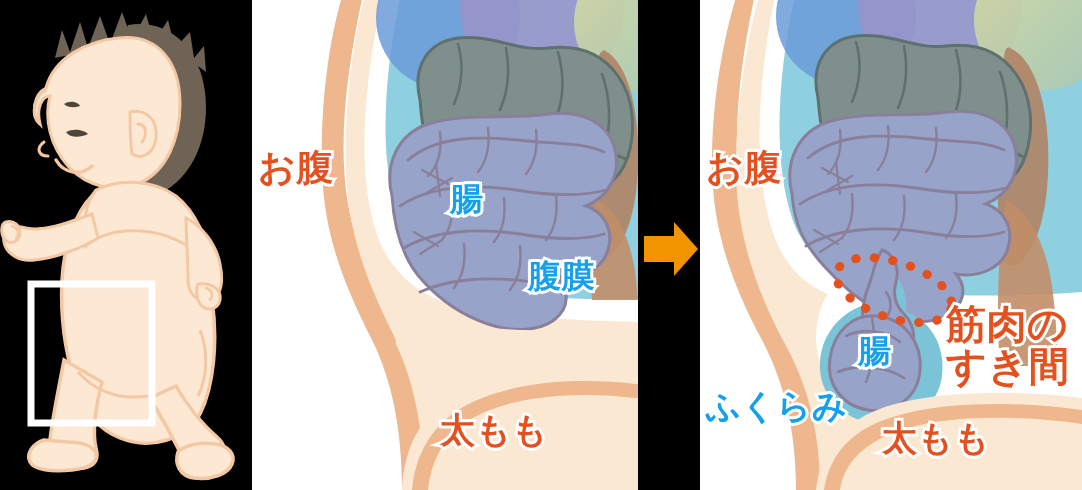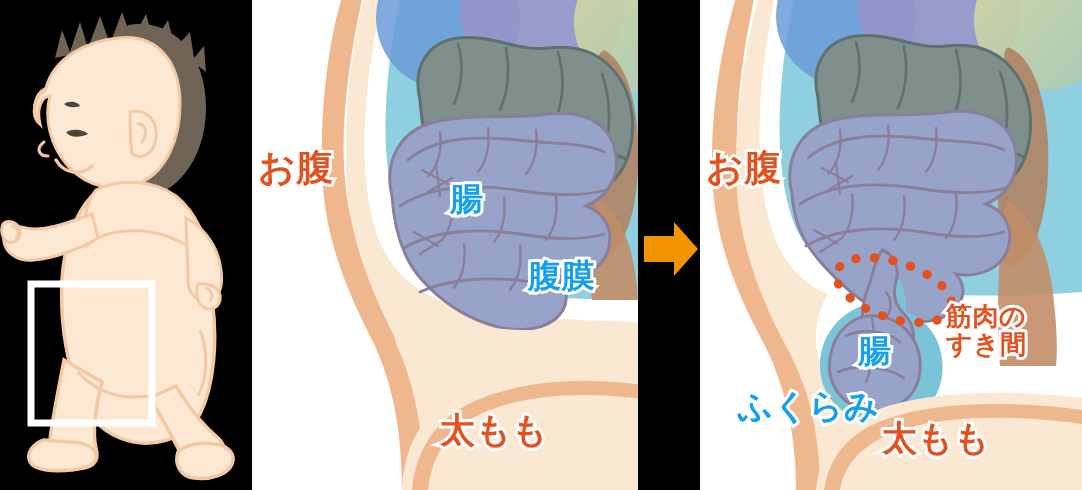--- a/index.html
+++ b/index.html
@@ -51,22 +51,22 @@
       3px 0 0 #fff, -3px 0 0 #fff, 0 3px 0 #fff, 0 -3px 0 #fff;
   }
 
   #lbl-abdomen-normal { left:258px; top:148px; font-size:37px; }
   #lbl-intestine-normal { left:450px; top:182px; font-size:33px; }
   #lbl-peritoneum     { left:528px; top:259px; font-size:33px;font-family:Liberation Serif, serif; }
   #lbl-thigh-normal   { left:440px; top:412px; font-size:35px; }
 
   #lbl-abdomen-hernia { left:706px; top:148px; font-size:37px; }
   #lbl-intestine-hernia { left:858px; top:334px; font-size:33px; }
-  #lbl-muscle-gap     { left:946px; top:303px; font-size:26px; }
-  #lbl-bulge          { left:706px; top:388px; font-size:34px;margin-left:32px; }
+  #lbl-muscle-gap     { left:946px; top:303px; font-size:40px; }
+  #lbl-bulge          { left:706px; top:388px; font-size:34px; }
 </style>
 </head>
 <body>
 
 <div id="stage">
 
   <div class="panel" id="panel-baby">
     <svg viewBox="0 0 252 490" preserveAspectRatio="none">
       <defs>
         <clipPath id="babyClip">

